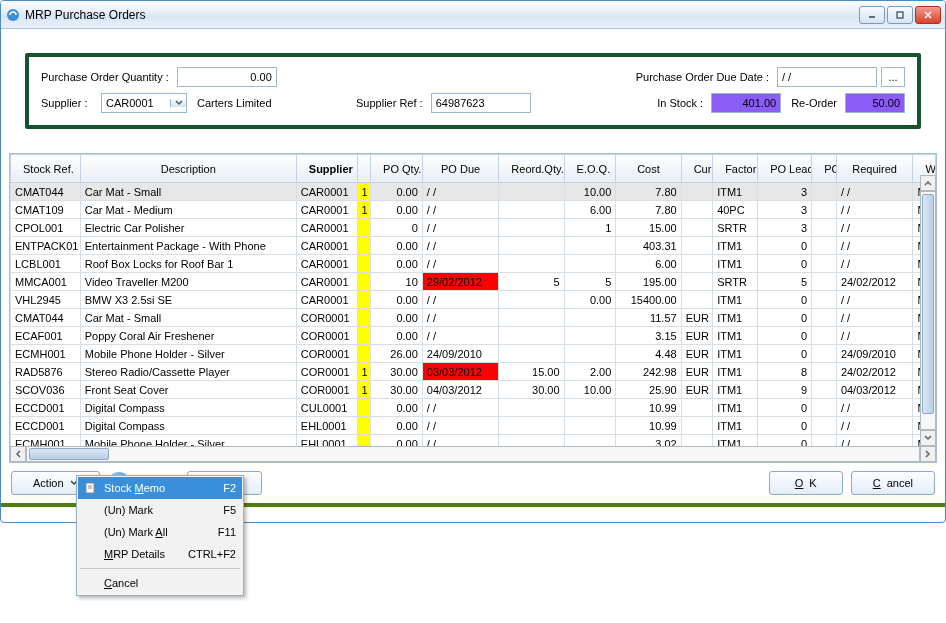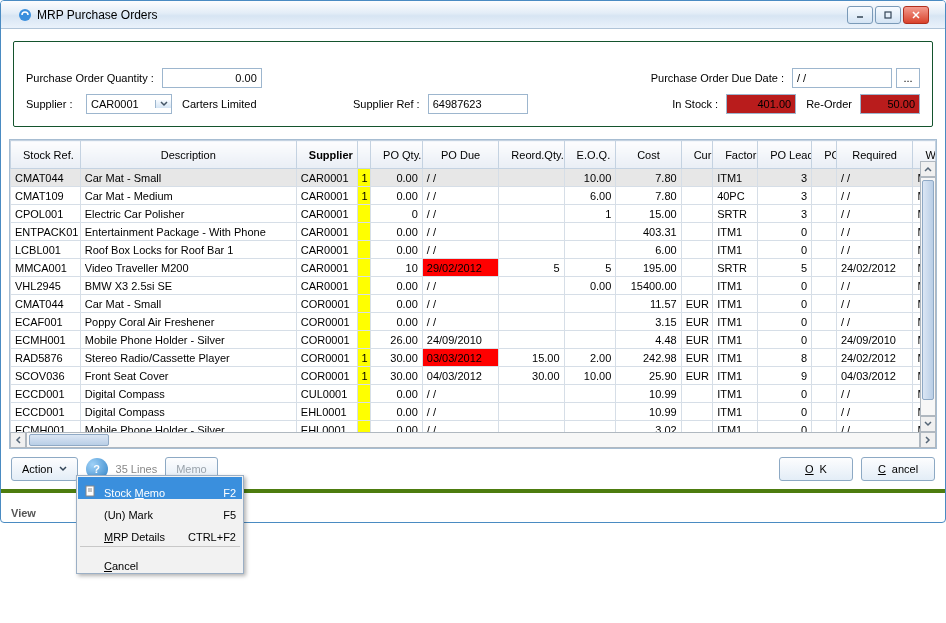--- a/index.html
+++ b/index.html
@@ -1,51 +1,51 @@
 <!DOCTYPE html>
 <html><head>
 <meta charset="utf-8">
 <style>
   * { box-sizing: border-box; font-family: "Segoe UI", Tahoma, sans-serif; font-size: 11px; }
   body { margin: 0; background: #fff; }
   .window { width: 946px; height: 523px; border: 1px solid #4a8bc2; border-radius: 4px; overflow: hidden; background: #fff; }
-  .titlebar { height: 28px; background: linear-gradient(to bottom, #fdfdfe, #e3edf7 45%, #d7e5f3 55%, #eaf2fb); display: flex; align-items: center; padding: 0 16px; border-bottom: 1px solid #b0c4d8; }
+  .titlebar { height: 28px; background: linear-gradient(to bottom, #fdfdfe, #e3edf7 45%, #d7e5f3 55%, #eaf2fb); display: flex; align-items: center; padding: 0 4px; border-bottom: 1px solid #b0c4d8; }
   .titlebar .icon { width: 16px; height: 16px; margin-right: 4px; }
   .titlebar .title { flex: 1; color: #000; font-size: 12px; }
   .win-btn { width: 26px; height: 18px; margin-left: 2px; border: 1px solid #7a9ab8; border-radius: 3px; background: linear-gradient(to bottom, #f7fbff, #d4e4f4); display: flex; align-items: center; justify-content: center; cursor: default; }
   .win-btn.close { background: linear-gradient(to bottom, #f39c8f, #d9422b); border-color: #b12e1c; color: #fff; }
   .win-btn svg { width: 10px; height: 10px; }
-  .form-area { padding: 26px 12px 6px; border: 1px solid #14532d; margin: 12px; border-radius: 2px; }
+  .form-area { padding: 10px 12px 6px; border: 4px solid #14532d; margin: 24px; border-radius: 2px; }
   .form-row { display: flex; align-items: center; margin-bottom: 6px; }
   .form-row label { white-space: nowrap; }
   .field { height: 20px; border: 1px solid #9db6ce; background: #fff; padding: 0 4px; display: flex; align-items: center; }
-  .field.ro { background: #b91c1c; }
+  .field.ro { background: #8b5cf6; }
   .right-align { justify-content: flex-end; }
   .combo { display: flex; }
   .combo .arrow { width: 16px; border-left: 1px solid #9db6ce; display:flex; align-items:center; justify-content:center; background: linear-gradient(to bottom,#f7fbff,#d4e4f4); }
   .grid-wrap { margin: 0 8px; border: 1px solid #a7bdd2; height: 310px; overflow: hidden; position: relative; }
   table.grid { border-collapse: collapse; width: 100%; table-layout: fixed; }
   table.grid th { background: linear-gradient(to bottom,#fdfdfe,#e9eef5); border: 1px solid #c4d2e1; padding: 2px 12px; height: 28px; font-weight: normal; white-space: nowrap; overflow: hidden; }
   table.grid td { border: 1px solid #d6dee7; padding: 1px 4px; height: 18px; white-space: nowrap; overflow: hidden; }
   tr.sel td { background: #e7e7e7; }
   .yellow { background: #ffff00 !important; }
   .red { background: #ff0000 !important; }
   .num { text-align: right; }
   .hscroll { position: absolute; bottom: 0; left: 0; right: 0; height: 16px; background: #f0f0f0; display: flex; align-items: center; }
   .hscroll .arrow { width: 16px; height: 16px; border: 1px solid #b0b8c0; display:flex; align-items:center; justify-content:center; }
   .hscroll .track { flex:1; height:16px; border:1px solid #b0b8c0; background:#f7f7f7; position:relative;}
   .hscroll .thumb { position:absolute; left:2px; top:1px; width:80px; height:12px; background:linear-gradient(to bottom,#dbe6f4,#b9cee6); border:1px solid #8fa9c5; border-radius:2px;}
   .footer { display: flex; align-items: center; padding: 8px 10px; gap: 8px; }
-  .btn { height: 24px; padding: 0 10px; border: 1px solid #8da9c4; border-radius: 3px; background: linear-gradient(to bottom,#fdfdfe,#e3edf7); display:flex; align-items:center; gap:6px; cursor: default; }
+  .btn { height: 24px; padding: 0 21px; border: 1px solid #8da9c4; border-radius: 3px; background: linear-gradient(to bottom,#fdfdfe,#e3edf7); display:flex; align-items:center; gap:6px; cursor: default; }
   .btn.wide { min-width: 74px; justify-content:center; }
   .btn.disabled { color:#9aa3ab;text-align:right; }
   .help-icon { width:22px; height:22px; border-radius:50%; background: radial-gradient(circle at 30% 30%, #9fd1f7, #2f82c7); color:#fff; display:flex; align-items:center; justify-content:center; font-weight:bold;}
   .status { height: 20px; border-top:4px solid #4d7c0f; padding: 14px 10px; color:#555;font-weight:bold; }
   .context-menu { position: fixed; width: 168px; border:1px solid #9bafc5; background:#f2f2f2; box-shadow: 2px 2px 4px rgba(0,0,0,.3); padding:1px; top: 475px; left: 76px; }
-  .menu-item { height: 22px; display:flex; align-items:flex-end; padding: 0 6px 0 26px; position: relative; white-space: nowrap;}
+  .menu-item { height: 22px; display:flex; align-items:center; padding: 0 6px 0 26px; position: relative; white-space: nowrap;}
   .menu-item.hl { background:#3a8fdd; color:#fff; }
   .menu-item .shortcut { margin-left:auto; color: inherit; }
   .menu-item .micon { position:absolute; left:4px; width:16px; height:16px; display:flex; align-items:center; justify-content:center; }
   .menu-sep { height:1px; background:#c8c8c8; margin:3px 2px; }
   .underline { text-decoration: underline; }
   .scroll-v { position:absolute; right:0; top:21px; bottom:16px; width:16px; background:#f0f0f0; display:flex; flex-direction:column;}
   .scroll-v .arrow{height:16px;border:1px solid #b0b8c0;display:flex;align-items:center;justify-content:center;}
   .scroll-v .track{flex:1;border:1px solid #b0b8c0;background:#f7f7f7;position:relative;}
   .scroll-v .thumb{position:absolute;top:2px;left:1px;right:1px;height:220px;background:linear-gradient(to right,#dbe6f4,#b9cee6);border:1px solid #8fa9c5;border-radius:2px;}
 </style>
@@ -472,20 +472,24 @@
         </svg>
       </span>
       <span>Stock <span class="underline">M</span>emo</span>
       <span class="shortcut">F2</span>
     </div>
     <div class="menu-item">
       <span>(Un) Mark</span>
       <span class="shortcut">F5</span>
     </div>
     <div class="menu-item">
+      <span>(Un) Mark <span class="underline">A</span>ll</span>
+      <span class="shortcut">F11</span>
+    </div>
+    <div class="menu-item">
       <span><span class="underline">M</span>RP Details</span>
       <span class="shortcut">CTRL+F2</span>
     </div>
     <div class="menu-sep"></div>
     <div class="menu-item">
       <span><span class="underline">C</span>ancel</span>
     </div>
   </div>
 
 </body></html>

